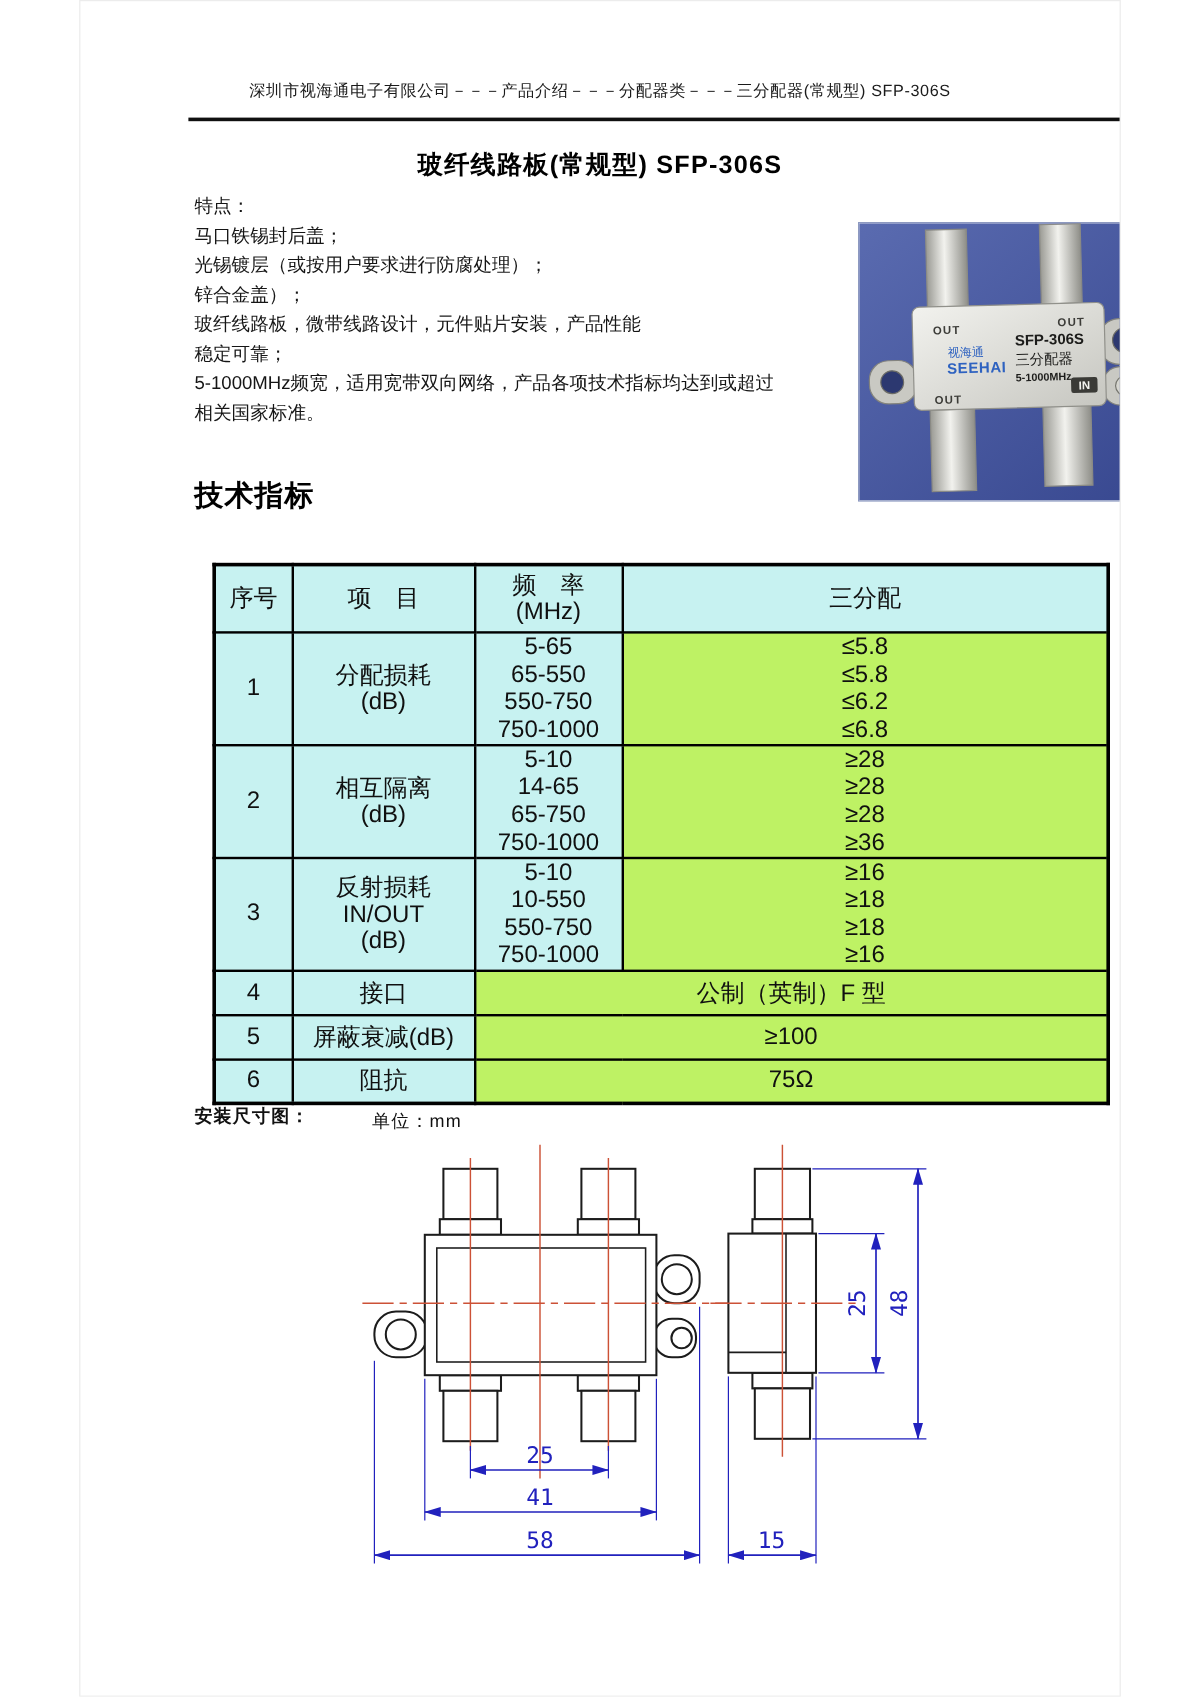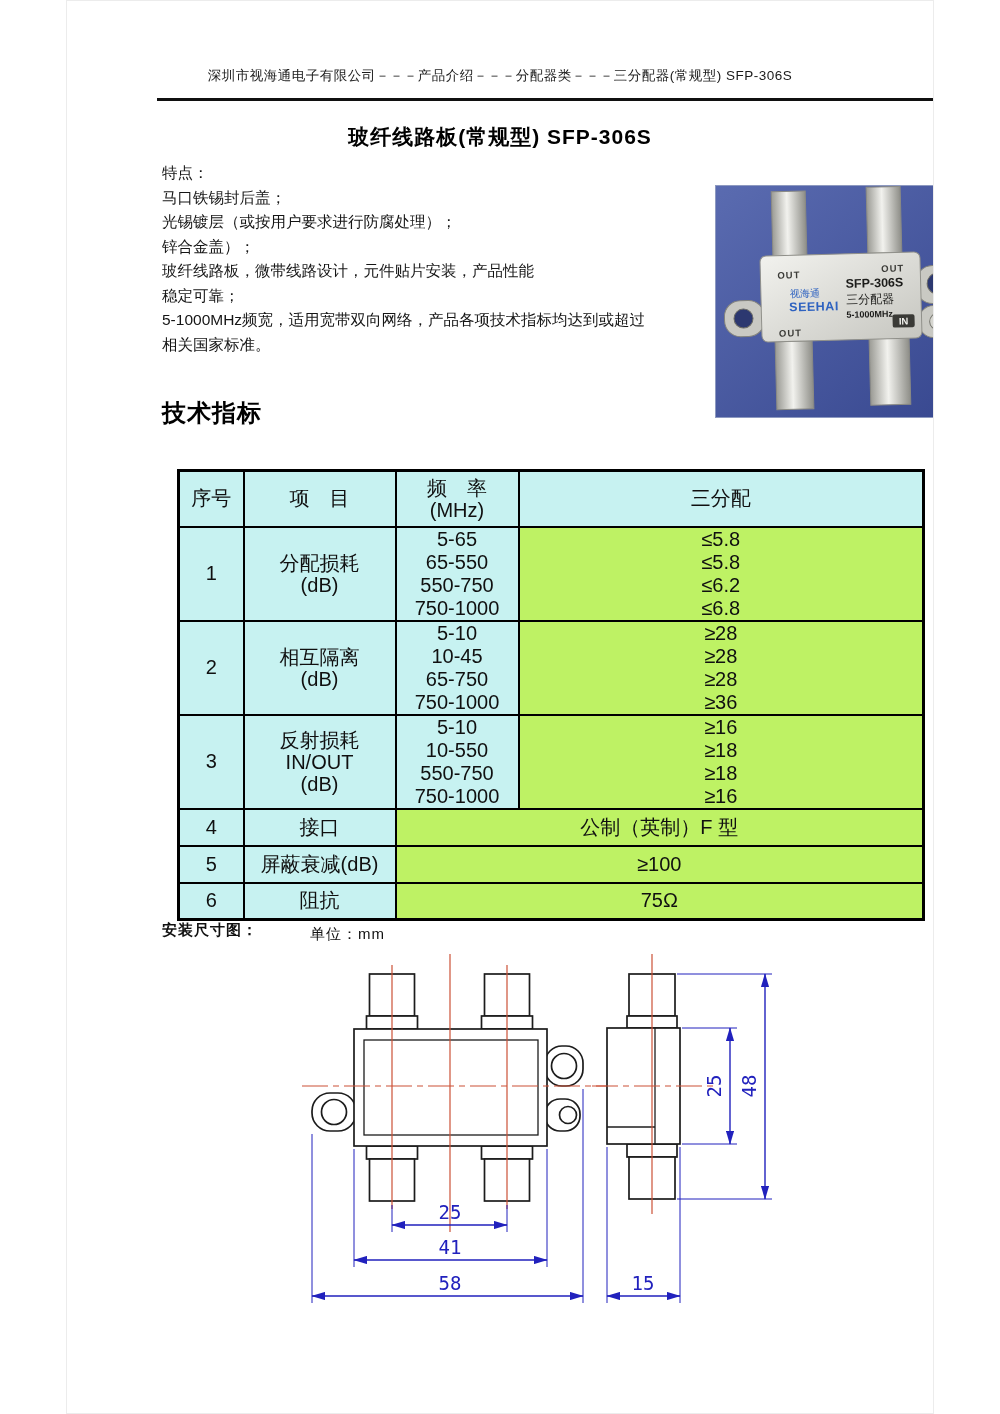--- a/index.html
+++ b/index.html
@@ -146,21 +146,21 @@
       </td>
     </tr>
     <tr class="grp">
       <td>2</td>
       <td>
         <div class="item-line">相互隔离</div>
         <div class="item-line">(dB)</div>
       </td>
       <td>
         <div class="cell-line">5-10</div>
-        <div class="cell-line">10-45</div>
+        <div class="cell-line">14-65</div>
         <div class="cell-line">65-750</div>
         <div class="cell-line">750-1000</div>
       </td>
       <td class="val">
         <div class="cell-line">≥28</div>
         <div class="cell-line">≥28</div>
         <div class="cell-line">≥28</div>
         <div class="cell-line">≥36</div>
       </td>
     </tr>

